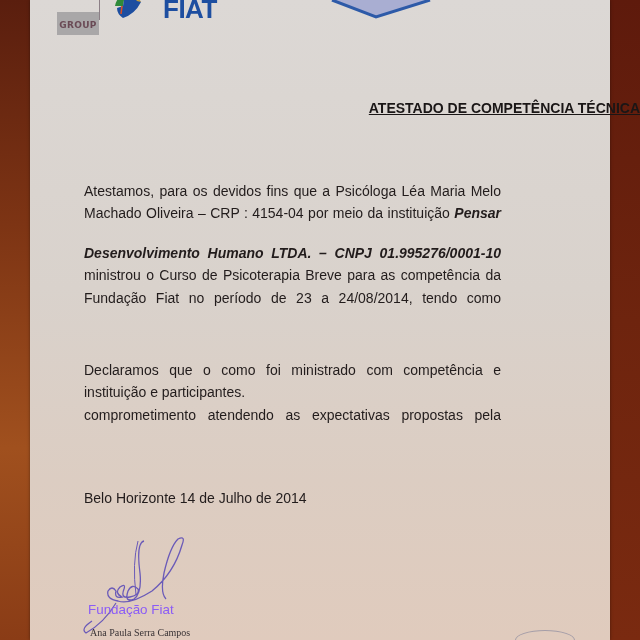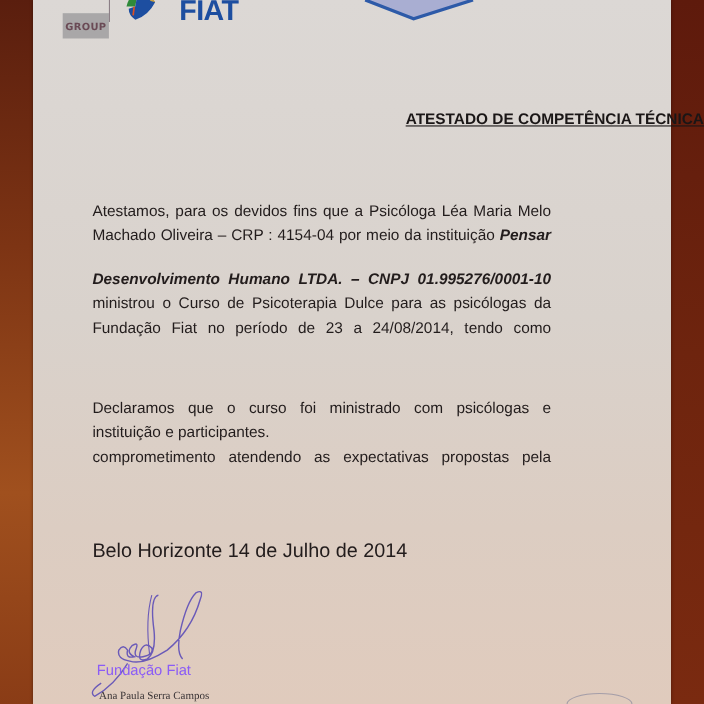--- a/index.html
+++ b/index.html
@@ -57,21 +57,21 @@
       position: absolute; left: 84px; width: 417px;
       font-size: 14px; line-height: 22.4px; color: #221c1c;
       text-align: justify;
     }
     .para1 { top: 180px; }
     .para2 { top: 359px; }
     .para .line { display: block; text-align: justify; text-align-last: justify; white-space: nowrap; }
     .para .line.last { text-align-last: left; }
     .bi { font-weight: bold; font-style: italic; margin-top: 17px; }
     .place-date {
-      position: absolute; left: 84px; top: 490px; font-size: 18px; color: #221c1c;
+      position: absolute; left: 84px; top: 490px; font-size: 14px; color: #221c1c;
     }
     .signature {
       position: absolute; left: 74px; top: 533px; width: 110px; height: 107px;
     }
     .sig-org {
       position: absolute; left: 88px; top: 602px; font-size: 13.4px; color: #8b5cf6;
     }
     .sig-name {
       position: absolute; left: 90px; top: 627px; font-size: 10px; color: #3a3436; font-family: Liberation Serif, serif;
     }
@@ -105,26 +105,26 @@
   <polygon points="14,0 112,0 58,17" fill="#a9aed2"></polygon>
   <polyline points="14,0 58,17 112,0" fill="none" stroke="#2d5aa8" stroke-width="3"></polyline>
 </svg>
 
 <div class="title">ATESTADO DE COMPETÊNCIA TÉCNICA</div>
 
 <div class="para para1">
   <span class="line">Atestamos, para os devidos fins que a Psicóloga Léa Maria Melo</span>
   <span class="line"><span>Machado Oliveira – CRP : 4154-04 por meio da instituição </span><span class="bi">Pensar</span></span>
   <span class="line bi">Desenvolvimento Humano LTDA. – CNPJ 01.995276/0001-10</span>
-  <span class="line">ministrou o Curso de Psicoterapia Dulce para as psicólogas da</span>
+  <span class="line">ministrou o Curso de Psicoterapia Breve para as competência da</span>
   <span class="line">Fundação  Fiat no período de 23 a 24/08/2014, tendo como</span>
 </div>
 
 <div class="para para2">
-  <span class="line">Declaramos que o curso foi ministrado com psicólogas e</span>
+  <span class="line">Declaramos que o como foi ministrado com competência e</span>
   <span class="line last">instituição e participantes.</span>
   <span class="line">comprometimento atendendo as expectativas propostas pela</span>
 </div>
 
 <div class="place-date">Belo Horizonte 14 de Julho de 2014</div>
 
 <svg class="signature" viewBox="0 0 110 107">
   <path d="M70 8 Q62 10 66 40 Q68 60 60 66 Q50 70 54 58 Q58 50 64 56 Q66 62 56 64 Q46 66 50 56 Q52 50 46 54 Q40 60 48 64 Q40 66 42 58 Q38 52 34 58 Q32 66 44 68 Q56 72 78 58 Q100 40 108 12 Q112 2 104 6 Q96 14 90 40 Q86 60 92 66" fill="none" stroke="#6a5ab8" stroke-width="1.3"></path>
   <path d="M42 70 Q30 90 12 100 Q6 96 18 88" fill="none" stroke="#6a5ab8" stroke-width="1.2"></path>
   <path d="M64 8 Q58 30 62 62" fill="none" stroke="#6a5ab8" stroke-width="1"></path>

